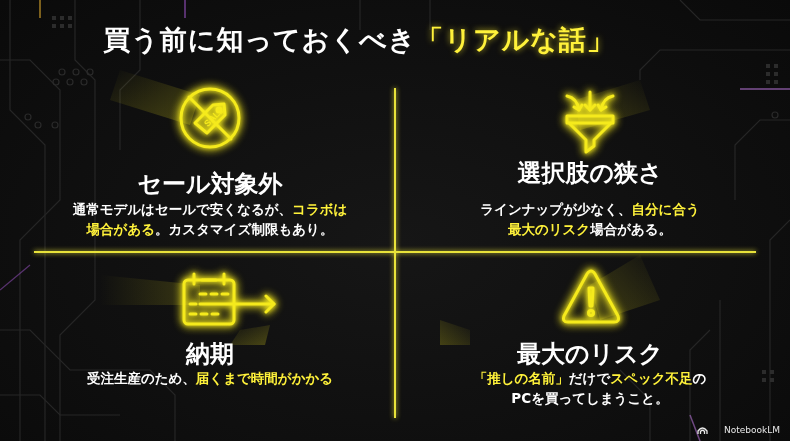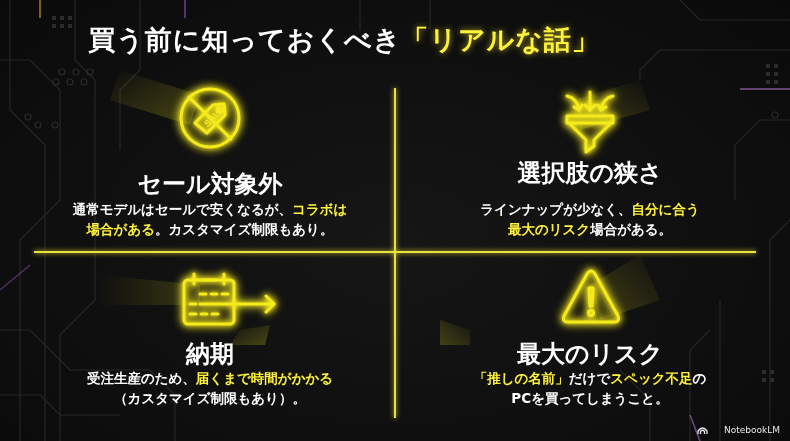--- a/index.html
+++ b/index.html
@@ -1,19 +1,19 @@
 <!DOCTYPE html>
 <html><head>
 <meta charset="utf-8">
 <style>
   html, body { margin:0; padding:0; }
   body { width:790px; height:441px; overflow:hidden; background:#0e0e0e; font-family:"DejaVu Sans", sans-serif; }
   .slide { position:relative; width:790px; height:441px; background:radial-gradient(ellipse at 50% 55%, #161616 0%, #0f0f0f 60%, #0a0a0a 100%); overflow:hidden; }
   .bg-circuit { position:absolute; inset:0; }
-  .title { position:absolute; top:22px; left:0; width:688px; text-align:center; font-size:27px; font-weight:bold; color:#ffffff; letter-spacing:1px; }
+  .title { position:absolute; top:22px; left:15px; width:688px; text-align:center; font-size:27px; font-weight:bold; color:#ffffff; letter-spacing:1px; }
   .title .hl { color:#fff23a; text-shadow:0 0 6px rgba(255,240,40,0.7); }
   .divider-v { position:absolute; left:394px; top:88px; width:2px; height:330px; background:#e8e23a; box-shadow:0 0 5px #e8e23a; }
   .divider-h { position:absolute; left:34px; top:251px; width:722px; height:2px; background:#e8e23a; box-shadow:0 0 5px #e8e23a; }
   .quad { position:absolute; width:360px; text-align:center; color:#fff; }
   .quad .icon { position:absolute; }
   .quad .qtitle { position:absolute; left:0; width:100%; font-size:24px; font-weight:bold; text-align:center; }
   .quad .desc { position:absolute; left:0; width:100%; font-size:13.5px; font-weight:bold; line-height:20px; text-align:center; }
   .y { color:#fff23a; }
   .glow { filter:drop-shadow(0 0 4px #f5ea1c) drop-shadow(0 0 2px #f5ea1c); }
   .beam { position:absolute; pointer-events:none; }
@@ -160,21 +160,20 @@
           <line x1="20" y1="34" x2="94" y2="34"></line>
         <line x1="10" y1="44" x2="16" y2="44"></line>
           <line x1="21" y1="44" x2="27" y2="44"></line>
           <line x1="32" y1="44" x2="38" y2="44"></line>
         <polyline points="86,26 94,34 86,42"></polyline>
       </g>
     </svg>
     <div class="qtitle" style="top:76px;">納期</div>
     <div class="desc" style="top:106px;">
       <span>受注生産のため、</span><span class="y">届くまで時間がかかる</span><br>
-      <span>（カスタマイズ制限もあり）。</span>
     </div>
   </div>
 
   <div class="quad" style="left:410px; top:262px; height:160px;">
     <svg class="icon glow" style="left:150px; top:6px;" width="62" height="58" viewBox="0 0 62 58">
       <g fill="none" stroke="#f5ea1c" stroke-width="3" stroke-linejoin="round" stroke-linecap="round">
         <path d="M27 6 Q31 0 35 6 L58 48 Q60 54 54 54 L8 54 Q2 54 4 48 Z"></path>
         <path d="M29 20 L33 20 L32 38 L30 38 Z"></path>
         <circle cx="31" cy="45" r="2.5"></circle>
       </g>

